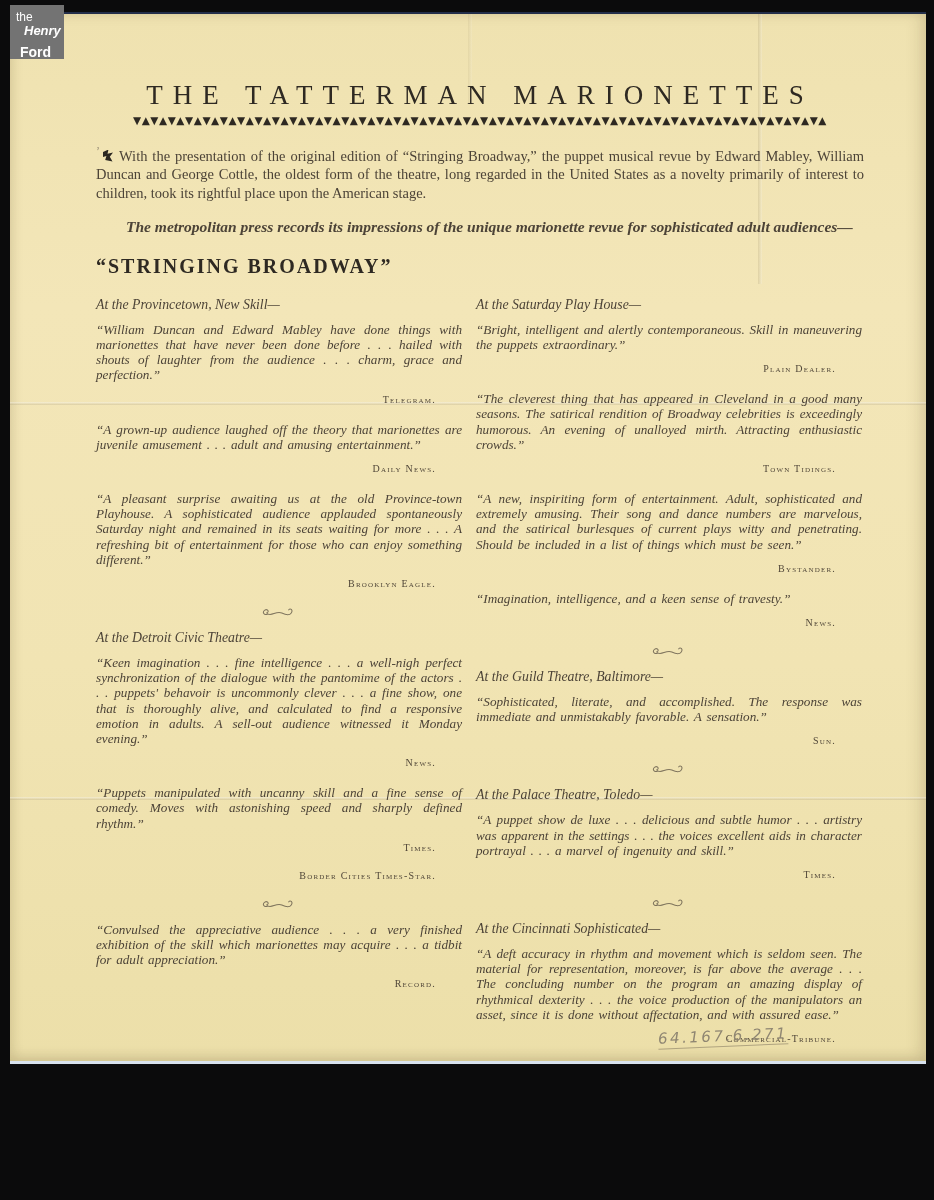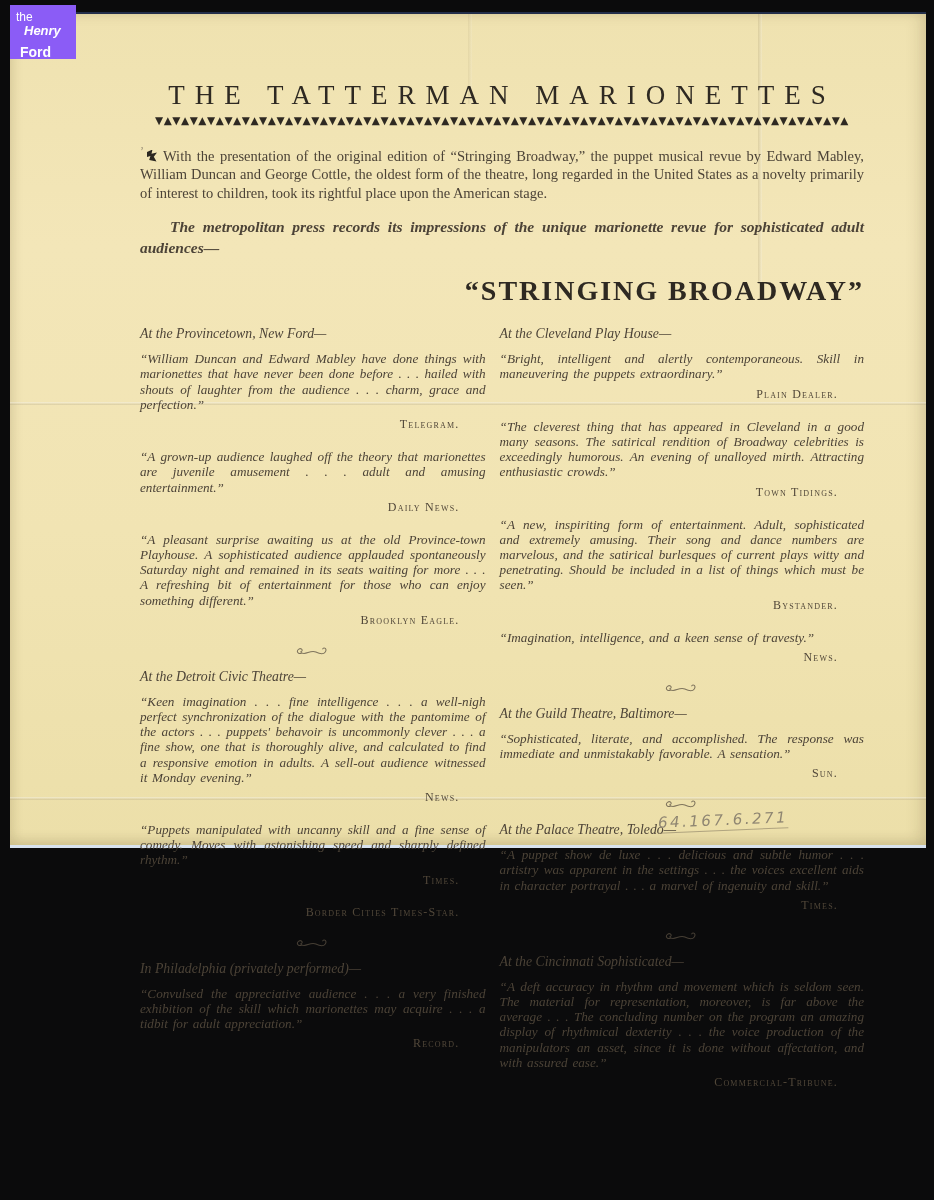--- a/index.html
+++ b/index.html
@@ -5,36 +5,35 @@
   html,body{margin:0;padding:0;}
   body{
     width:934px;height:1200px;
     background:#0b0b0c;
     position:relative;
     overflow:hidden;
     font-family:"Liberation Serif", serif;
   }
   
   .paper{
-    position:absolute;left:10px;top:12px;width:916px;height:836px;
+    position:absolute;left:10px;top:12px;width:916px;height:1052px;
     background:linear-gradient(180deg,#efe2b0 0%,#f3e6b8 28%,#f1e4b3 62%,#ecdfa9 100%);
     border-top:2px solid #232e4a;
     border-bottom:3px solid #d8e2ee;
     box-shadow:inset -8px 0 14px rgba(70,52,20,.10), inset 6px 0 10px rgba(70,52,20,.06), inset 0 -6px 12px rgba(70,52,20,.08);
     box-sizing:border-box;
-    padding-left:44px;
   }
   .crease-h{position:absolute;left:0;width:100%;height:3px;
     background:linear-gradient(180deg,rgba(255,255,255,.40),rgba(101,84,48,.16));}
   .crease-v{position:absolute;top:0;width:4px;
     background:linear-gradient(90deg,rgba(101,84,48,.14),rgba(255,255,255,.22));}
   
   .thf-logo{
-    position:absolute;left:10px;top:5px;width:66px;height:54px;
-    background:#8b5cf6;color:#fff;
+    position:absolute;left:10px;top:5px;width:54px;height:54px;
+    background:#737373;color:#fff;
     font-family:"Liberation Sans", sans-serif;
     line-height:1;z-index:5;
   }
   .thf-logo .l1{font-size:12px;font-weight:500;margin:6px 0 0 6px;}
   .thf-logo .l2{font-size:13px;font-weight:bold;margin:1px 0 0 14px;font-style:italic;}
   .thf-logo .l3{font-size:14px;font-weight:bold;margin:8px 0 0 10px;}
   
   .content{
     position:relative;
     padding:66px 62px 0 86px;
@@ -59,38 +58,38 @@
   .printers-mark{
     display:inline-block;width:10px;height:12px;background:#2c2822;
     clip-path:polygon(0% 20%,55% 0%,45% 35%,100% 25%,68% 60%,95% 100%,22% 88%,34% 55%,0% 62%);
     margin:0 6px -1px 0;
   }
   .lede{
     margin-top:15px;font-style:italic;font-size:15.5px;line-height:20.5px;
     text-indent:30px;text-align:justify;color:#4c4337;font-weight:bold;
   }
   .headline{
-    text-align:right;margin-top:17px;
-    font-size:28px;font-weight:bold;letter-spacing:2px;color:#2e2922;
+    text-align:left;margin-top:17px;
+    font-size:20px;font-weight:bold;letter-spacing:2px;color:#2e2922;
   }
   .cols{display:flex;gap:14px;margin-top:14px;}
   .col-left{width:366px;}
   .col-right{width:386px;}
   .venue{
     font-style:italic;font-size:13.8px;line-height:16px;
     margin:5px 0 9px;color:#4c4337;
   }
   .quote{
     font-size:13.2px;line-height:15.2px;text-align:justify;
     margin:0 0 3px;color:#4c4337;word-spacing:1.5px;font-style:italic;
   }
   .attr{
-    text-align:right;padding-right:26px;margin:5px 0 17px;
+    text-align:right;padding-right:26px;margin:11px 0 17px;
     font-variant:small-caps;letter-spacing:1.2px;
-    font-size:12px;color:#514739;
+    font-size:10px;color:#514739;
   }
   .ornament{text-align:center;margin:2px 0 6px;}
   .ornament svg{opacity:.75;}
   
   .accession{
     position:absolute;right:138px;bottom:14px;
     font-family:"DejaVu Sans", sans-serif;font-style:italic;
     font-size:15px;letter-spacing:2.5px;color:#8f8672;
     transform:rotate(-2.5deg);
     border-bottom:1px solid rgba(125,115,92,.55);
@@ -115,21 +114,21 @@
     <p class="intro"><span class="pencil-tick">’</span><span class="printers-mark"></span><span>With the presentation of the original edition of “Stringing Broadway,” the puppet musical revue by Edward Mabley, William Duncan and George Cottle, the oldest form of the theatre, long regarded in the United States as a novelty primarily of interest to children, took its rightful place upon the American stage.</span></p>
 
     <p class="lede">The metropolitan press records its impressions of the unique marionette revue for sophisticated adult audiences—</p>
 
     <div class="headline">“STRINGING BROADWAY”</div>
 
     <div class="cols">
 
       <div class="col-left">
 
-        <div class="venue">At the Provincetown, New Ford—</div>
+        <div class="venue">At the Provincetown, New Skill—</div>
         <p class="quote">“William Duncan and Edward Mabley have done things with marionettes that have never been done before . . . hailed with shouts of laughter from the audience . . . charm, grace and perfection.”</p>
         <div class="attr">Telegram.</div>
         <p class="quote">“A grown-up audience laughed off the theory that marionettes are juvenile amusement . . . adult and amusing entertainment.”</p>
         <div class="attr">Daily News.</div>
         <p class="quote">“A pleasant surprise awaiting us at the old Province-town Playhouse. A sophisticated audience applauded spontaneously Saturday night and remained in its seats waiting for more . . . A refreshing bit of entertainment for those who can enjoy something different.”</p>
         <div class="attr">Brooklyn Eagle.</div>
 
         <div class="ornament">
           <svg width="34" height="14" viewBox="0 0 36 14" fill="none" xmlns="http://www.w3.org/2000/svg">
             <path d="M6 8 C2 10 0 6 3 4 C6 2 8 6 5 7 C9 12 15 4 21 7 C25 9 29 10 31 7 C33 4 30 1 28 4" stroke="#5a5042" stroke-width="1.1"></path>
@@ -142,29 +141,28 @@
         <p class="quote">“Puppets manipulated with uncanny skill and a fine sense of comedy. Moves with astonishing speed and sharply defined rhythm.”</p>
         <div class="attr">Times.</div>
         <div class="attr">Border Cities Times-Star.</div>
 
         <div class="ornament">
           <svg width="34" height="14" viewBox="0 0 36 14" fill="none" xmlns="http://www.w3.org/2000/svg">
             <path d="M6 8 C2 10 0 6 3 4 C6 2 8 6 5 7 C9 12 15 4 21 7 C25 9 29 10 31 7 C33 4 30 1 28 4" stroke="#5a5042" stroke-width="1.1"></path>
           </svg>
         </div>
 
-        <div class="venue">In Philadelphia (privately performed)—</div>
         <p class="quote">“Convulsed the appreciative audience . . . a very finished exhibition of the skill which marionettes may acquire . . . a tidbit for adult appreciation.”</p>
         <div class="attr">Record.</div>
 
       </div>
 
       <div class="col-right">
 
-        <div class="venue">At the Cleveland Play House—</div>
+        <div class="venue">At the Saturday Play House—</div>
         <p class="quote">“Bright, intelligent and alertly contemporaneous. Skill in maneuvering the puppets extraordinary.”</p>
         <div class="attr">Plain Dealer.</div>
         <p class="quote">“The cleverest thing that has appeared in Cleveland in a good many seasons. The satirical rendition of Broadway celebrities is exceedingly humorous. An evening of unalloyed mirth. Attracting enthusiastic crowds.”</p>
         <div class="attr">Town Tidings.</div>
         <p class="quote">“A new, inspiriting form of entertainment. Adult, sophisticated and extremely amusing. Their song and dance numbers are marvelous, and the satirical burlesques of current plays witty and penetrating. Should be included in a list of things which must be seen.”</p>
         <div class="attr">Bystander.</div>
         <p class="quote">“Imagination, intelligence, and a keen sense of travesty.”</p>
         <div class="attr">News.</div>
 
         <div class="ornament">

